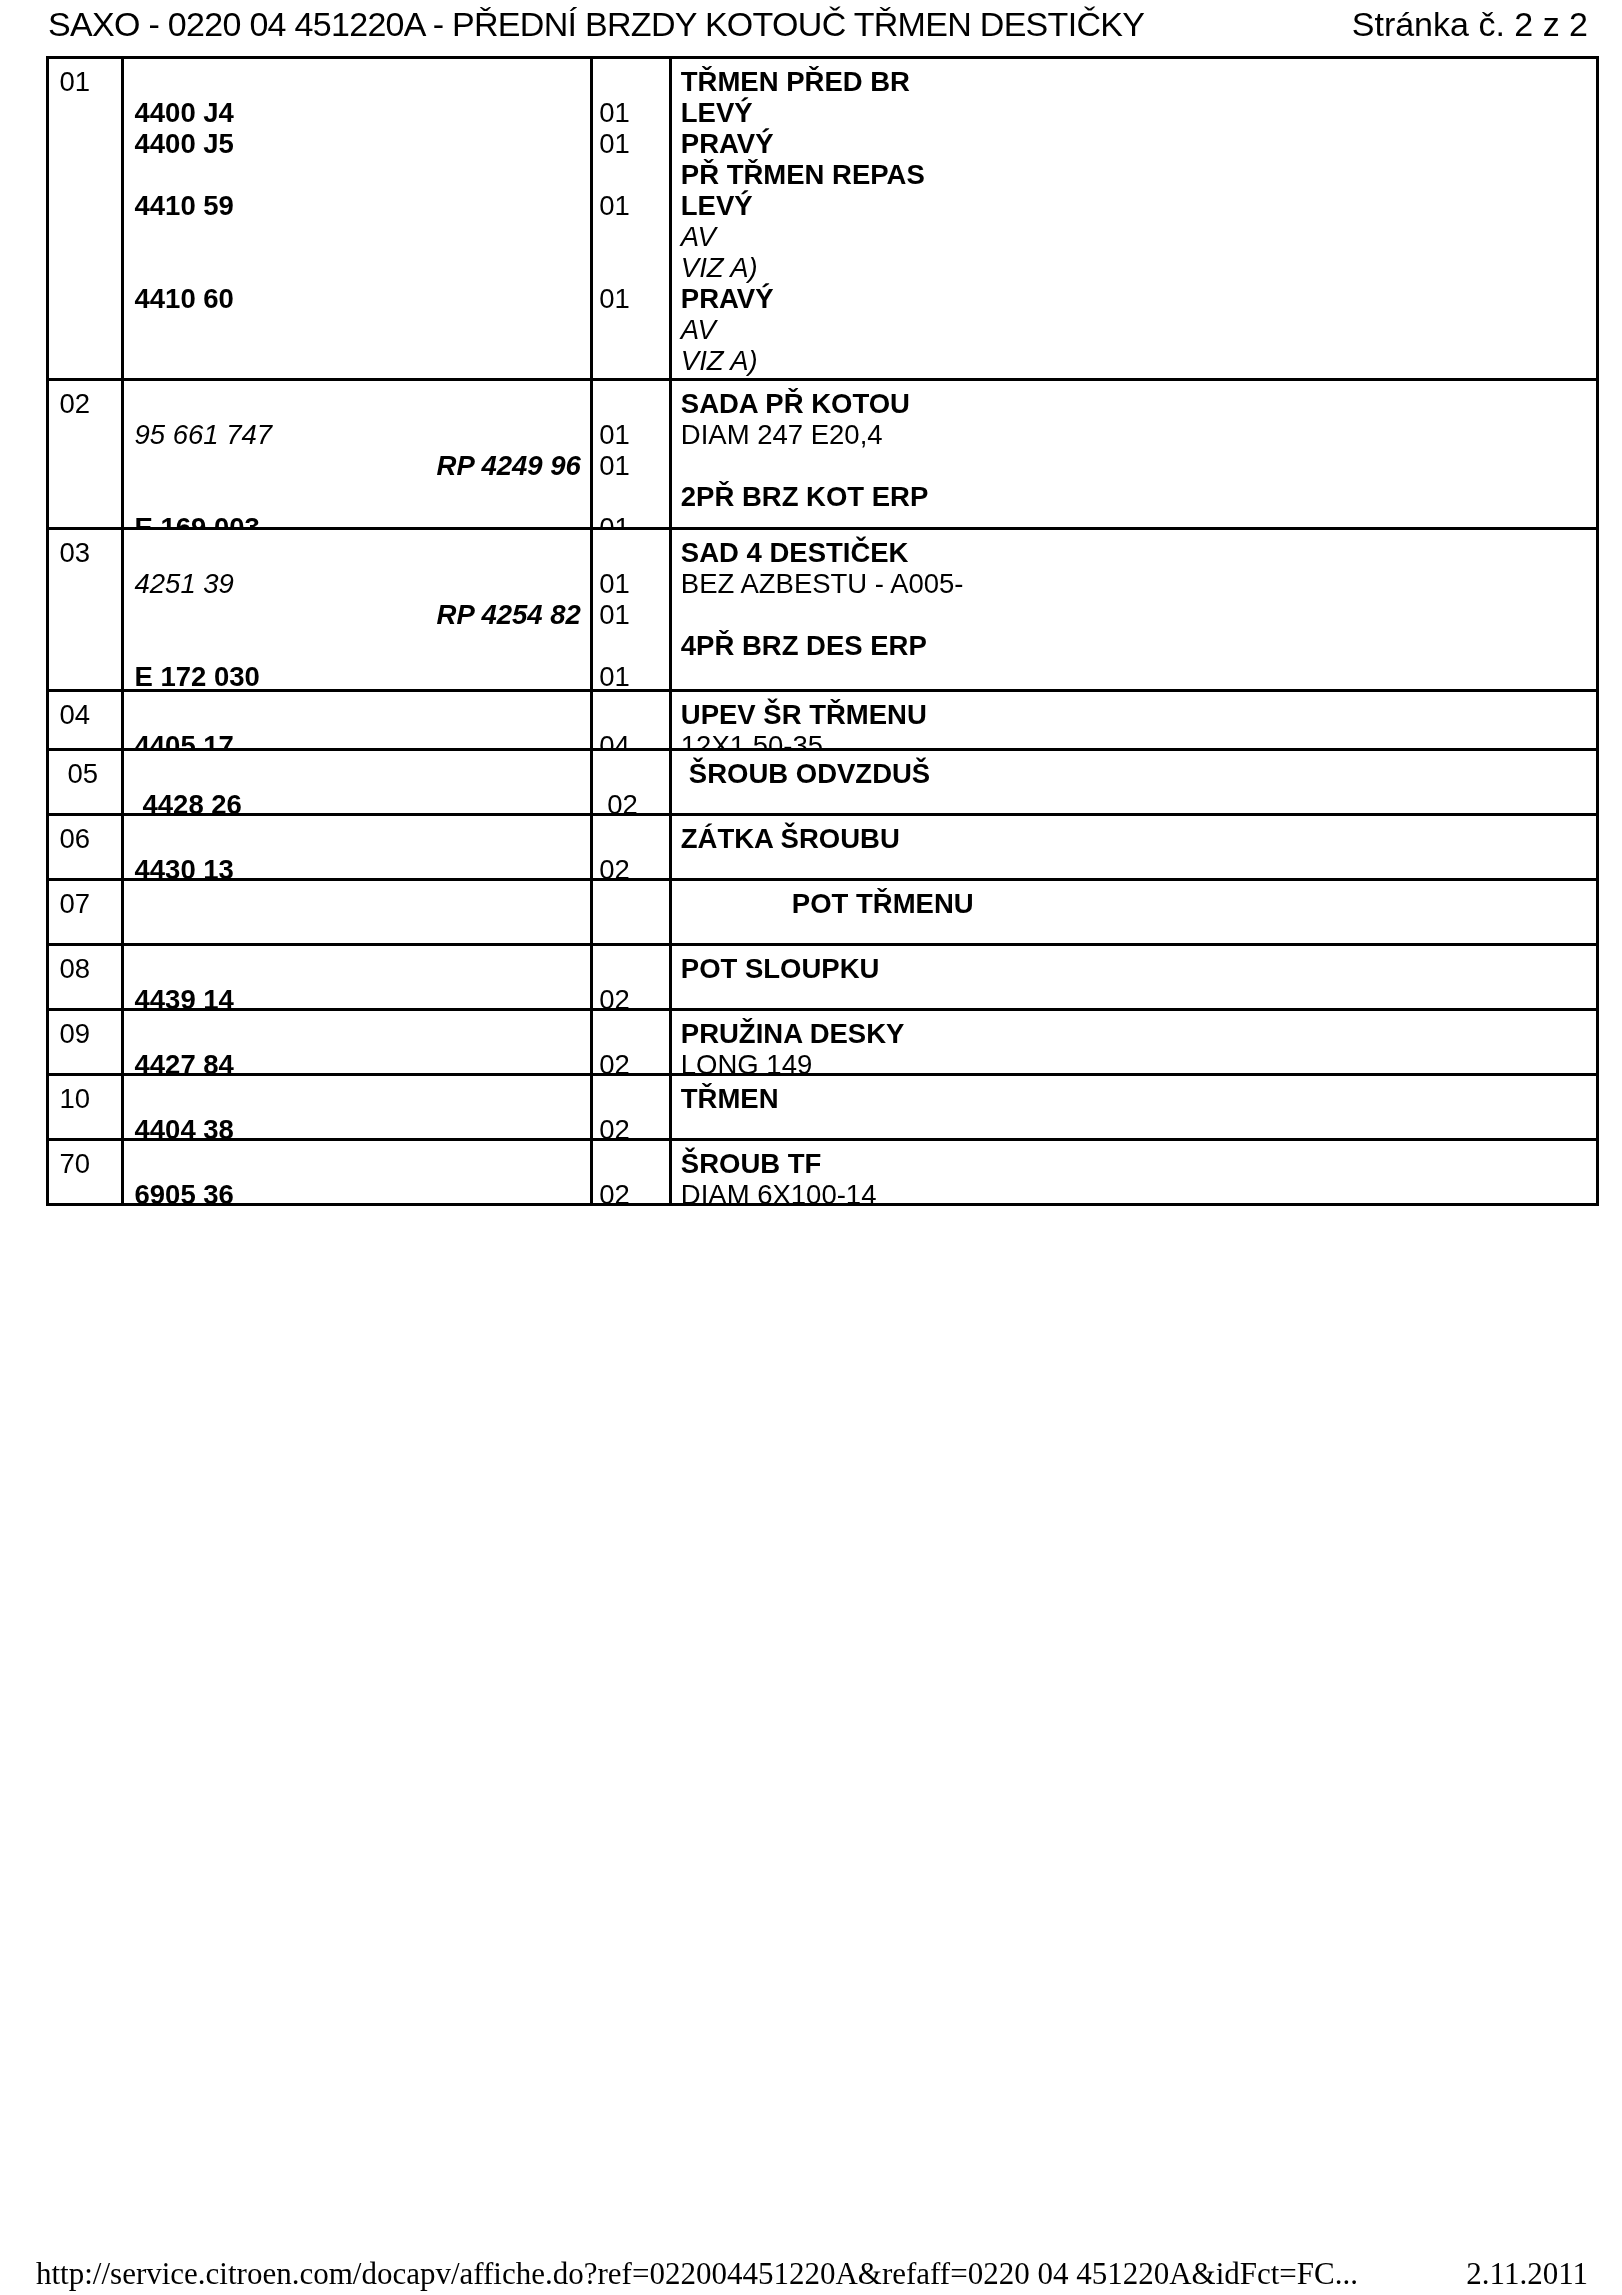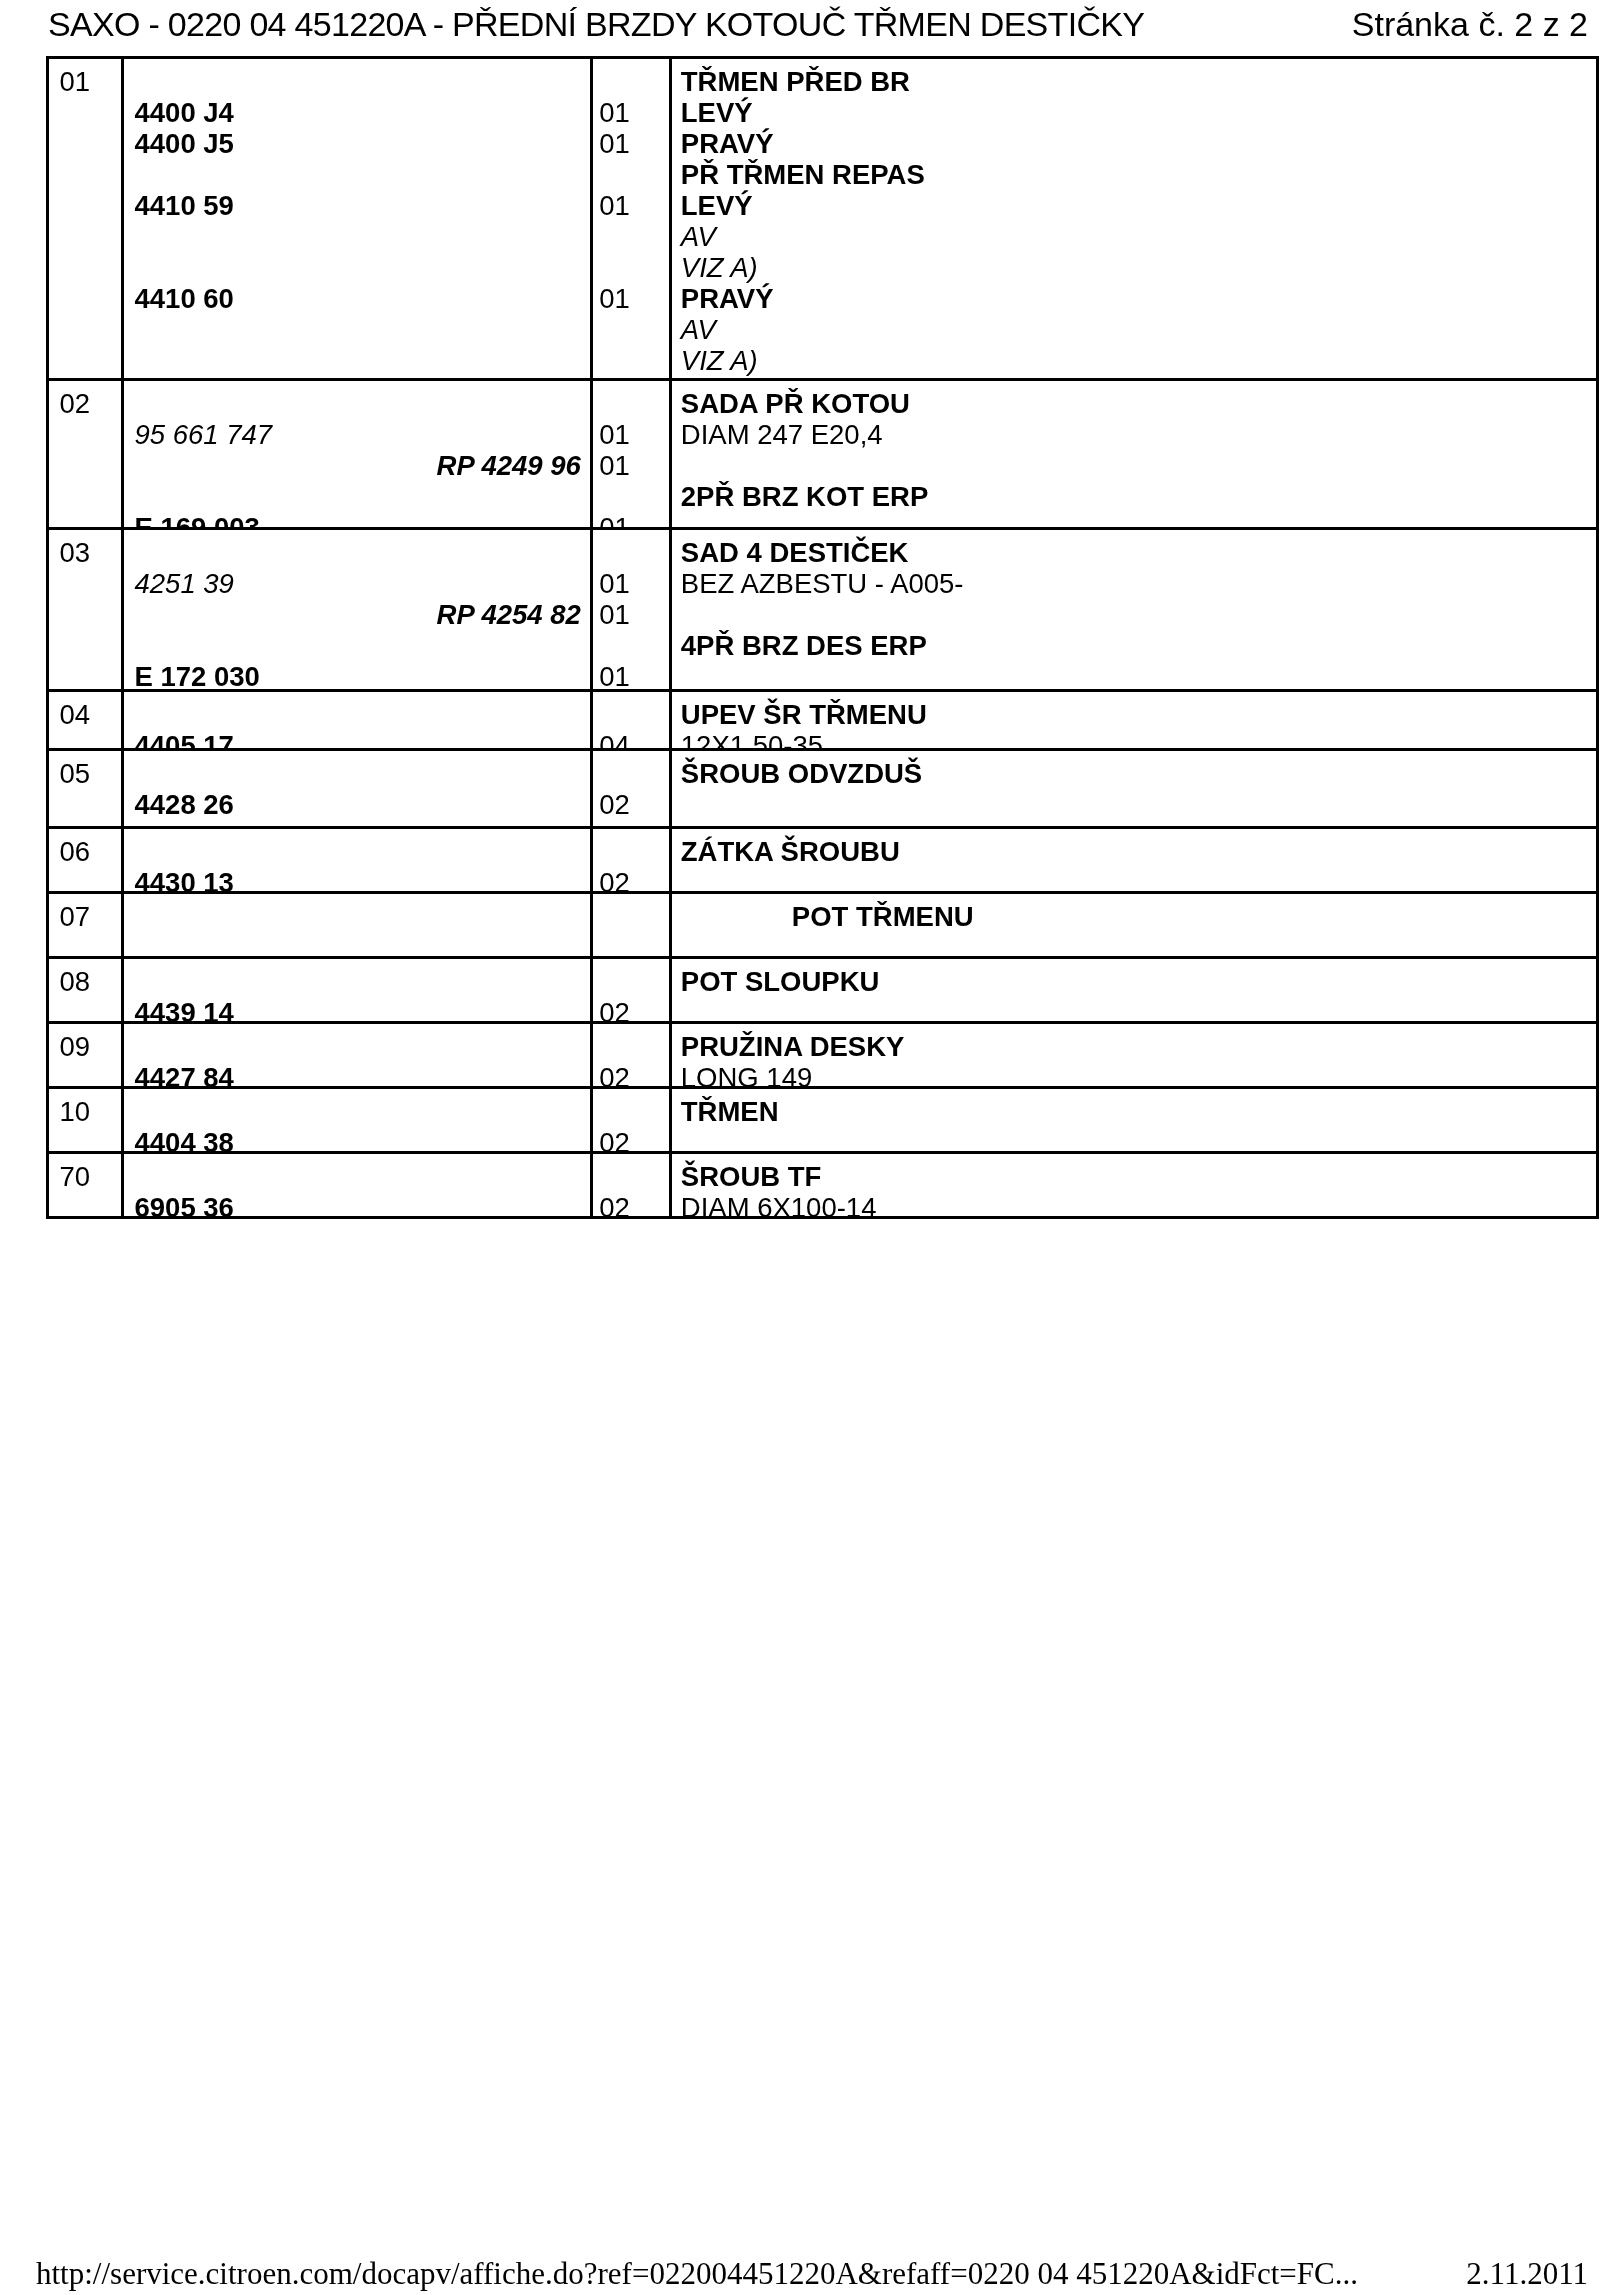--- a/index.html
+++ b/index.html
@@ -140,21 +140,21 @@
       <div class="block" style="height: 59px;">
         <div class="cell idx fn">04</div>
         <div class="cell part fb"></div>
         <div class="cell qty fn"></div>
         <div class="cell desc fb">UPEV ŠR TŘMENU</div>
         <div class="cell idx fn"></div>
         <div class="cell part fb">4405 17</div>
         <div class="cell qty fn">04</div>
         <div class="cell desc fn">12X1,50-35</div>
       </div>
-      <div class="block" style="height: 78px;">
+      <div class="block" style="height: 65px; padding-left: 8px;">
         <div class="cell idx fn">05</div>
         <div class="cell part fb"></div>
         <div class="cell qty fn"></div>
         <div class="cell desc fb">ŠROUB ODVZDUŠ</div>
         <div class="cell idx fn"></div>
         <div class="cell part fb">4428 26</div>
         <div class="cell qty fn">02</div>
         <div class="cell desc fn"></div>
       </div>
       <div class="block" style="height: 65px;">

